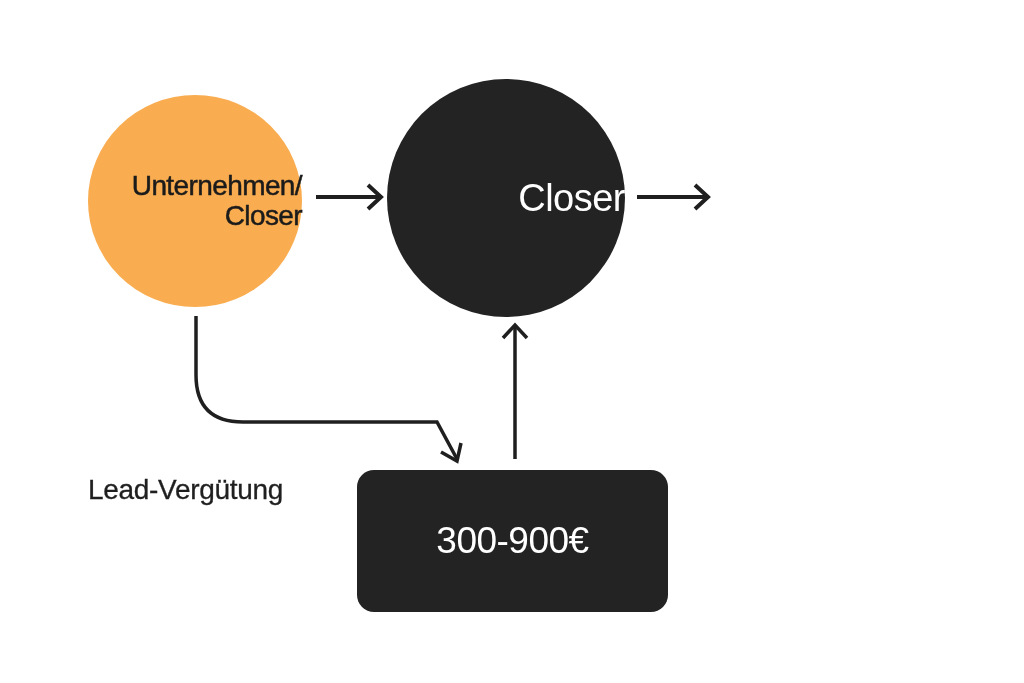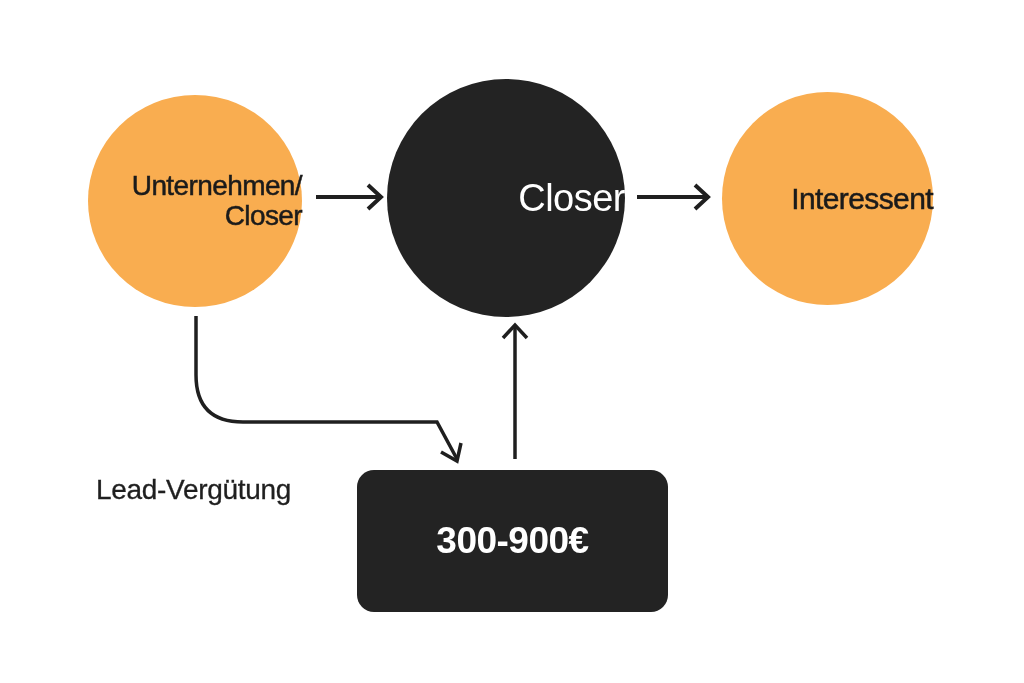--- a/index.html
+++ b/index.html
@@ -85,25 +85,24 @@
       align-items: center;
       justify-content: center;
       text-align: center;
       font-size: 37px;
       line-height: 42px;
       letter-spacing: -0.5px;
     }
     #price-box span {
       display: block;
       white-space: nowrap;
-      font-weight: bold;
     }
     #lead-label {
       position: absolute;
-      left: 96px;
+      left: 88px;
       top: 474px;
       font-size: 28px;
       color: #1f1f1f;
       letter-spacing: -0.3px;
       white-space: nowrap;
       -webkit-text-stroke: 0.3px #1f1f1f;
     }
     svg#connectors {
       position: absolute;
       left: 0;
@@ -145,23 +144,20 @@
 
   <div id="node-unternehmen" class="node-circle node-orange">
     <span>Unternehmen/</span>
     <span>Closer</span>
   </div>
 
   <div id="node-closer" class="node-circle node-dark">
     <span>Closer</span>
   </div>
 
-  <div id="node-interessent" class="node-circle node-orange">
-    <span>Interessent</span>
-  </div>
 
   <div id="lead-label">Lead-Vergütung</div>
 
   <div id="price-box">
     <span>300-900€</span>
   </div>
 
 </div>
 
 </body></html>

